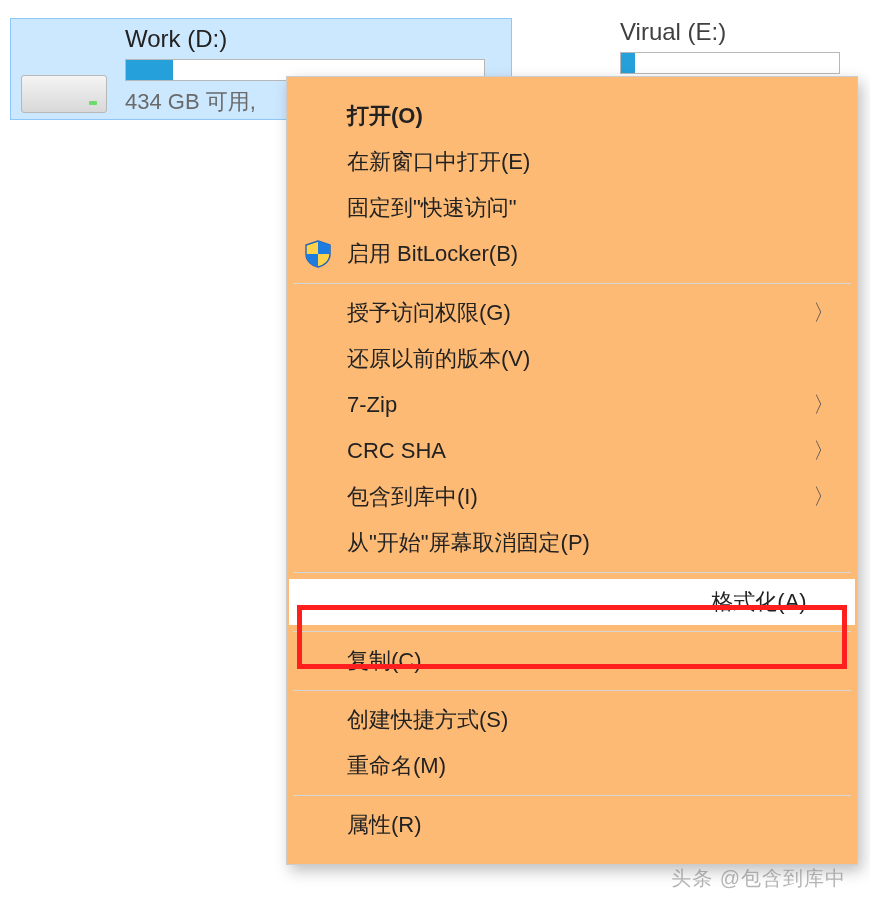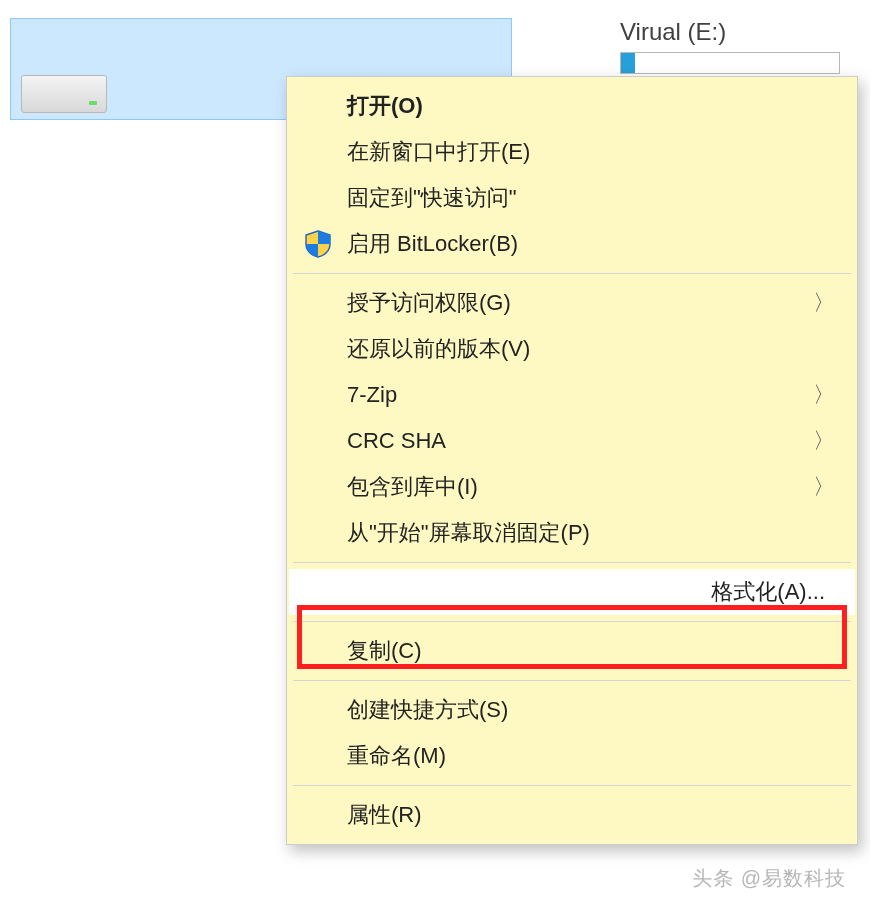--- a/index.html
+++ b/index.html
@@ -83,24 +83,24 @@
   .drive-e .drive-label { font-size: 24px; color: #404040; margin-bottom: 6px; }
   .drive-e .drive-bar { width: 220px; }
   .drive-e .drive-bar-fill-e { position:absolute; left:0; top:0; bottom:0; width: 14px; background:#26a0da; }
 
   
   .context-menu {
     position: absolute;
     left: 286px;
     top: 76px;
     width: 572px;
-    background: #fef9c3;
+    background: #fdba74;
     border: 1px solid #ccc;
     box-shadow: 4px 6px 14px rgba(0,0,0,0.25);
-    padding: 6px 2px;
+    padding: 16px 2px;
   }
   .menu-item {
     display: flex;
     align-items: center;
     height: 46px;
     font-size: 22px;
     color: #222;
     padding-left: 58px;
     padding-right: 30px;
     position: relative;
@@ -150,20 +150,27 @@
     letter-spacing: 1px;
   }
 </style>
 </head>
 <body>
 
 <div class="drive-container drive-d">
   <div class="drive-icon">
     <div class="body"></div>
     <div class="led"></div>
+  </div>
+  <div class="drive-text">
+    <div class="drive-label">Work (D:)</div>
+    <div class="drive-bar">
+      <div class="drive-bar-fill" style="width:13%"></div>
+    </div>
+    <div class="drive-usage">434 GB 可用,</div>
   </div>
 </div>
 
 <div class="drive-container drive-e">
   <div class="drive-text">
     <div class="drive-label">Virual (E:)</div>
     <div class="drive-bar">
       <div class="drive-bar-fill-e"></div>
     </div>
   </div>
@@ -238,13 +245,13 @@
 
   <div class="menu-sep"></div>
 
   <div class="menu-item">
     <span>属性(R)</span>
   </div>
 
   <div class="format-highlight-box" id="red-box" style="left: 10px; top: 528px; width: 550px; height: 64px;"></div>
 </div>
 
-<div class="watermark">头条 @易数科技</div>
+<div class="watermark">头条 @包含到库中</div>
 
 </body></html>

